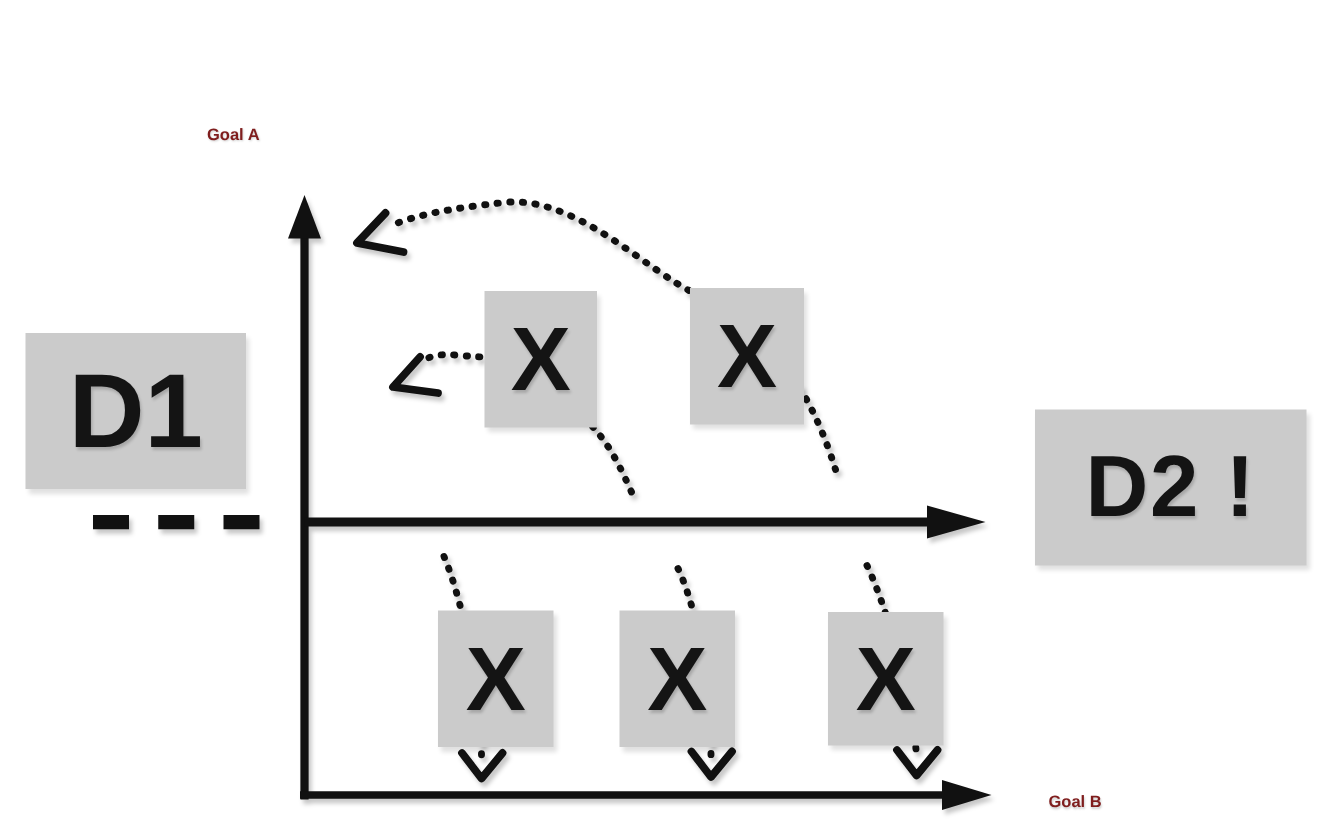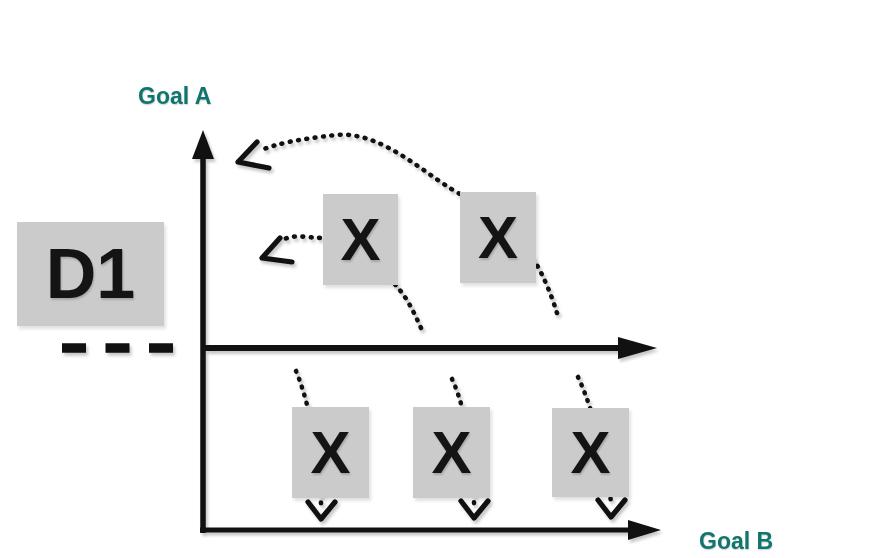--- a/index.html
+++ b/index.html
@@ -16,21 +16,21 @@
   .box span{text-shadow:1px 2px 2px rgba(0,0,0,0.18);line-height:1;}
   .box-d1{left:17px;top:222px;width:147px;height:104px;font-size:70px;}
   .box-d2{left:690px;top:273px;width:181px;height:104px;font-size:58px;letter-spacing:1px;}
   .box-x{font-size:60px;}
   .box-xa{left:323px;top:194px;width:75px;height:91px;}
   .box-xb{left:460px;top:192px;width:76px;height:91px;}
   .box-xc{left:292px;top:407px;width:77px;height:91px;}
   .box-xd{left:413px;top:407px;width:77px;height:91px;}
   .box-xe{left:552px;top:408px;width:77px;height:89px;}
   .axis-label{
-    position:absolute;color:#0f766e;font-weight:bold;font-size:23px;line-height:1.1;
+    position:absolute;color:#7f1d1d;font-weight:bold;font-size:11px;line-height:1.1;
     text-shadow:0.5px 1px 1.5px rgba(0,0,0,0.2);
   }
   .label-goal-a{left:138px;top:84px;}
   .label-goal-b{left:699px;top:529px;}
 </style>
 </head>
 <body>
 
 <div class="stage">
 
@@ -78,20 +78,23 @@
       <polygon points="661,530 628,520 628,540" fill="#111111"></polygon>
     </g>
   </svg>
 
   <div class="axis-label label-goal-a">Goal A</div>
   <div class="axis-label label-goal-b">Goal B</div>
 
   <div class="box box-d1">
     <span>D1</span>
   </div>
+  <div class="box box-d2">
+    <span>D2 !</span>
+  </div>
 
   <div class="box box-x box-xa">
     <span>X</span>
   </div>
   <div class="box box-x box-xb">
     <span>X</span>
   </div>
 
   <div class="box box-x box-xc">
     <span>X</span>

